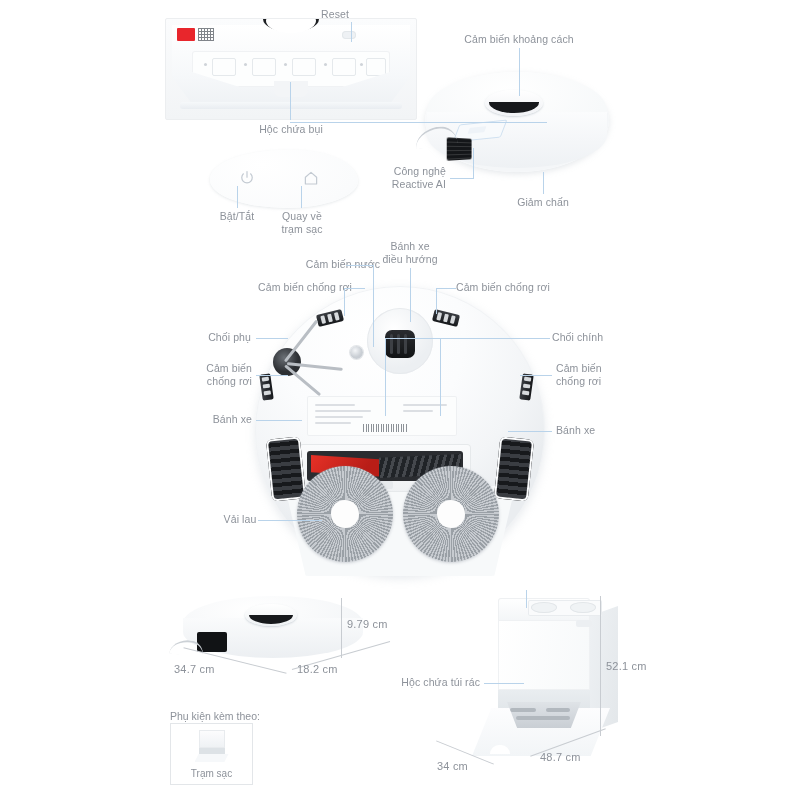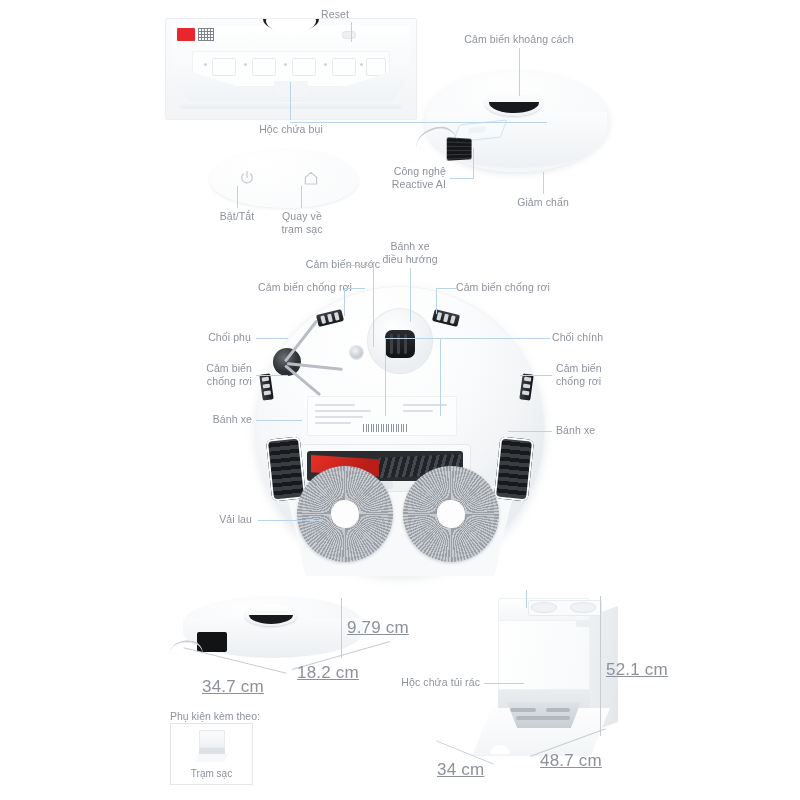--- a/index.html
+++ b/index.html
@@ -19,24 +19,23 @@
     line-height:12.5px;
     color:#8d929a;
     white-space:pre-line;
     letter-spacing:.1px;
   }
   .lbl.c{text-align:center;}
   .lbl.r{text-align:right;}
   .lbl.l{text-align:left;}
   .dim{
     position:absolute;
-    font-size:17px;
+    font-size:11px;
     color:#8d929a;
     letter-spacing:.2px;
-    text-decoration:underline;
   }
   
   .ln{position:absolute;background:#b9d3ea;}
   .ln.h{height:1px;}
   .ln.v{width:1px;}
   
   .drule{position:absolute;background:#c8ccd1;}
   .drule.h{height:1px;}
   .drule.v{width:1px;}
   
@@ -515,37 +514,37 @@
   <div class="ln v" style="left:385px;top:338px;height:78px;"></div>
   <div class="ln h" style="left:385px;top:338px;width:56px;"></div>
 
   <div class="lbl l" style="left:556px;top:362px;width:76px;">Cảm biến
 chống rơi</div>
   <div class="ln h" style="left:520px;top:375px;width:32px;"></div>
 
   <div class="lbl l" style="left:556px;top:424px;width:70px;">Bánh xe</div>
   <div class="ln h" style="left:508px;top:431px;width:44px;"></div>
 
-  <div class="lbl r" style="left:196px;top:513px;width:56px;">Vải lau</div>
+  <div class="lbl r" style="left:212px;top:513px;width:56px;text-align:center;">Vải lau</div>
   <div class="ln h" style="left:258px;top:520px;width:64px;"></div>
 
   <div class="panel" id="robotSide">
     <div class="top"></div>
     <div class="rim"></div>
     <div class="lid"></div>
     <div class="lidslot"></div>
     <div class="ai"></div>
     <div class="cord"></div>
   </div>
 
   <div class="drule v" style="left:341px;top:598px;height:60px;"></div>
   <div class="dim" style="left:347px;top:618px;">9.79 cm</div>
 
   <div class="drule h" style="left:182px;top:660px;width:106px;transform:rotate(14deg);"></div>
-  <div class="dim" style="left:174px;top:677px;margin-left:28px;">34.7 cm</div>
+  <div class="dim" style="left:174px;top:663px;">34.7 cm</div>
   <div class="drule h" style="left:290px;top:655px;width:102px;transform:rotate(-16deg);"></div>
   <div class="dim" style="left:297px;top:663px;">18.2 cm</div>
 
   <div class="panel" id="dock">
     <div class="sidewall"></div>
     <div class="bodyTop">
       <div class="tray">
         <div class="hole" style="left:3px;"></div>
         <div class="hole" style="left:42px;"></div>
       </div>

